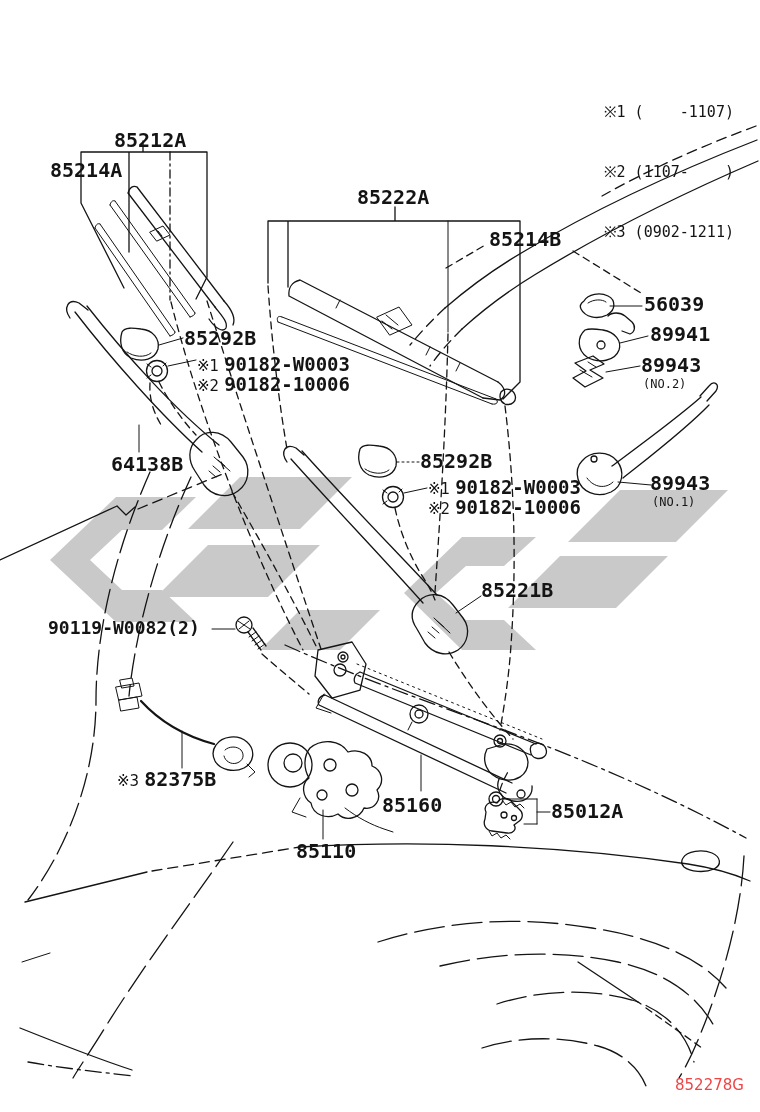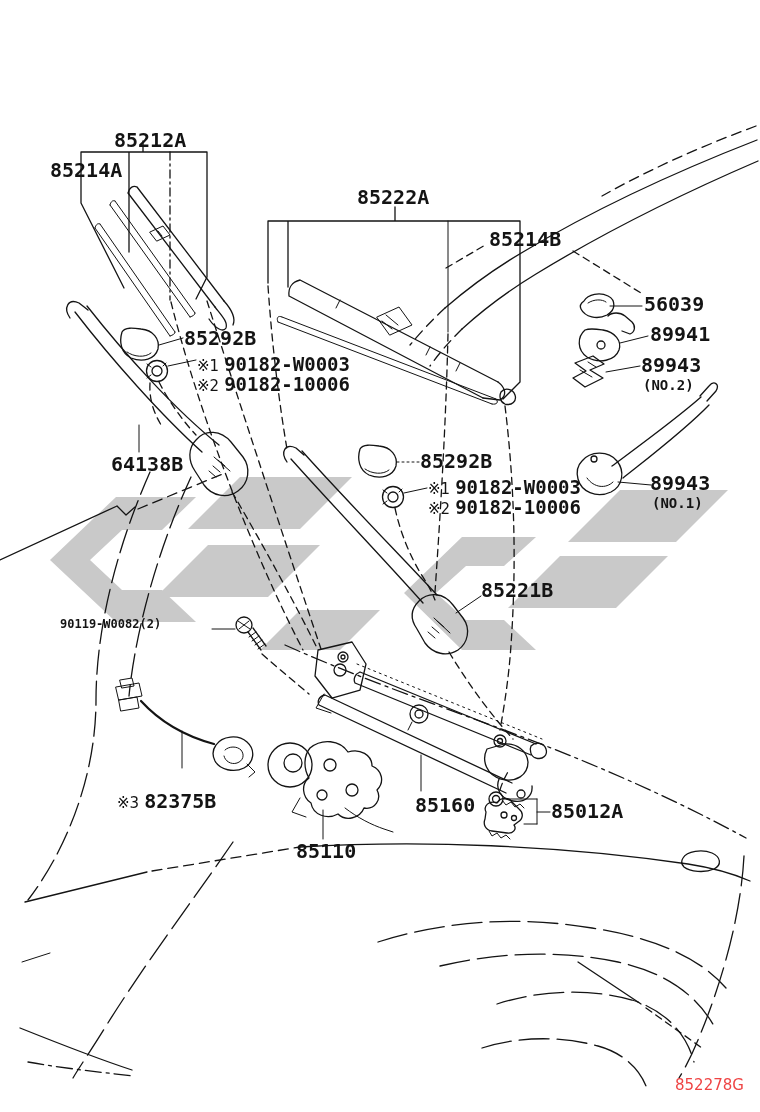--- a/index.html
+++ b/index.html
@@ -1,25 +1,25 @@
 <!DOCTYPE html>
 <html style="--line: #141414; --wm: #c9c9c9; --bg: #ffffff;"><head>
 <meta charset="utf-8">
 <style>
   :root{ --line:#141414; --wm:#c9c9c9; --bg:#ffffff; }
   html,body{margin:0;padding:0;background:var(--bg);}
   .diagram{position:relative;width:760px;height:1112px;background:var(--bg);overflow:hidden;
            font-family:"DejaVu Sans Mono",monospace;}
   .diagram svg{position:absolute;left:0;top:0;color:var(--line);}
   .pn{position:absolute;font:700 20px "DejaVu Sans Mono",monospace;color:var(--line);white-space:pre;}
-  .pn.sub{font-size:14px;font-weight:700;}
+  .pn.sub{font-size:12px;font-weight:400;}
   .row{position:absolute;display:flex;align-items:baseline;gap:5px;color:var(--line);white-space:pre;}
   .row .star{font:400 15px "DejaVu Sans",sans-serif;}
   .row .num{font:700 19px "DejaVu Sans Mono",monospace;}
-  .row .num20{font:700 20px "DejaVu Sans Mono",monospace;margin-top:22px;}
+  .row .num20{font:700 20px "DejaVu Sans Mono",monospace;}
   .notes{position:absolute;left:604px;top:62px;font:400 15px "DejaVu Sans Mono",monospace;
          line-height:20px;color:var(--line);white-space:pre;}
   .code{position:absolute;left:675px;top:1076px;font:400 15px "DejaVu Sans",sans-serif;color:#ef4444;}
   
   .art path,.art circle,.art ellipse,.art line{stroke:currentColor;fill:none;stroke-width:1.3;
         stroke-linecap:round;stroke-linejoin:round;}
   .thin{stroke-width:1 !important;}
   .w22{stroke-width:2.2 !important;}
   .d{stroke-dasharray:7 5;}   .d2{stroke-dasharray:10 6;}
   .dd{stroke-dasharray:16 5 3 5;} .dd2{stroke-dasharray:8 4 2 4;}
@@ -245,20 +245,25 @@
       <path class="ld2" d="M497,1004 C540,990 590,988 632,1000 C664,1010 686,1032 694,1062"></path>
       <path class="ld2" d="M482,1048 C520,1036 562,1036 598,1046 C620,1052 638,1066 646,1086"></path>
       <path d="M578,962 L641,1004"></path>
       <path class="d" d="M646,1008 L702,1048"></path>
       <path class="ld2" d="M744,856 C741,912 724,978 698,1040 C691,1057 684,1070 679,1078"></path>
       <path d="M683,858 C687,851 702,849 712,853 C721,857 722,865 714,869 C705,873 690,872 684,867 C681,864 681,861 683,858 Z"></path>
     </g>
   </g>
 </svg>
 
+<div class="notes">
+  <div>※1 (    -1107)</div>
+  <div>※2 (1107-    )</div>
+  <div>※3 (0902-1211)</div>
+</div>
 
 <div class="pn" style="left:114px;top:128px">85212A</div>
 <div class="pn" style="left:50px;top:158px">85214A</div>
 <div class="pn" style="left:357px;top:185px">85222A</div>
 <div class="pn" style="left:489px;top:227px">85214B</div>
 <div class="pn" style="left:644px;top:292px">56039</div>
 <div class="pn" style="left:650px;top:322px">89941</div>
 <div class="pn" style="left:641px;top:353px">89943</div>
 <div class="pn sub" style="left:643px;top:377px">(NO.2)</div>
 <div class="pn" style="left:184px;top:326px">85292B</div>
@@ -280,26 +285,26 @@
   <span class="num">90182-W0003</span>
 </div>
 <div class="row" style="left:428px;top:496px">
   <span class="star">※2</span>
   <span class="num">90182-10006</span>
 </div>
 
 <div class="pn" style="left:650px;top:471px">89943</div>
 <div class="pn sub" style="left:652px;top:495px">(NO.1)</div>
 <div class="pn" style="left:481px;top:578px">85221B</div>
-<div class="pn" style="left:60px;top:617px;font-size:12px">90119-W0082(2)</div>
+<div class="pn" style="left:48px;top:617px;font-size:18px">90119-W0082(2)</div>
 
 <div class="row" style="left:117px;top:767px">
   <span class="star">※3</span>
   <span class="num20">82375B</span>
 </div>
 
-<div class="pn" style="left:415px;top:793px">85160</div>
+<div class="pn" style="left:382px;top:793px">85160</div>
 <div class="pn" style="left:551px;top:799px">85012A</div>
 <div class="pn" style="left:296px;top:839px">85110</div>
 
 <div class="code">852278G</div>
 
 </div>
 
 </body></html>

